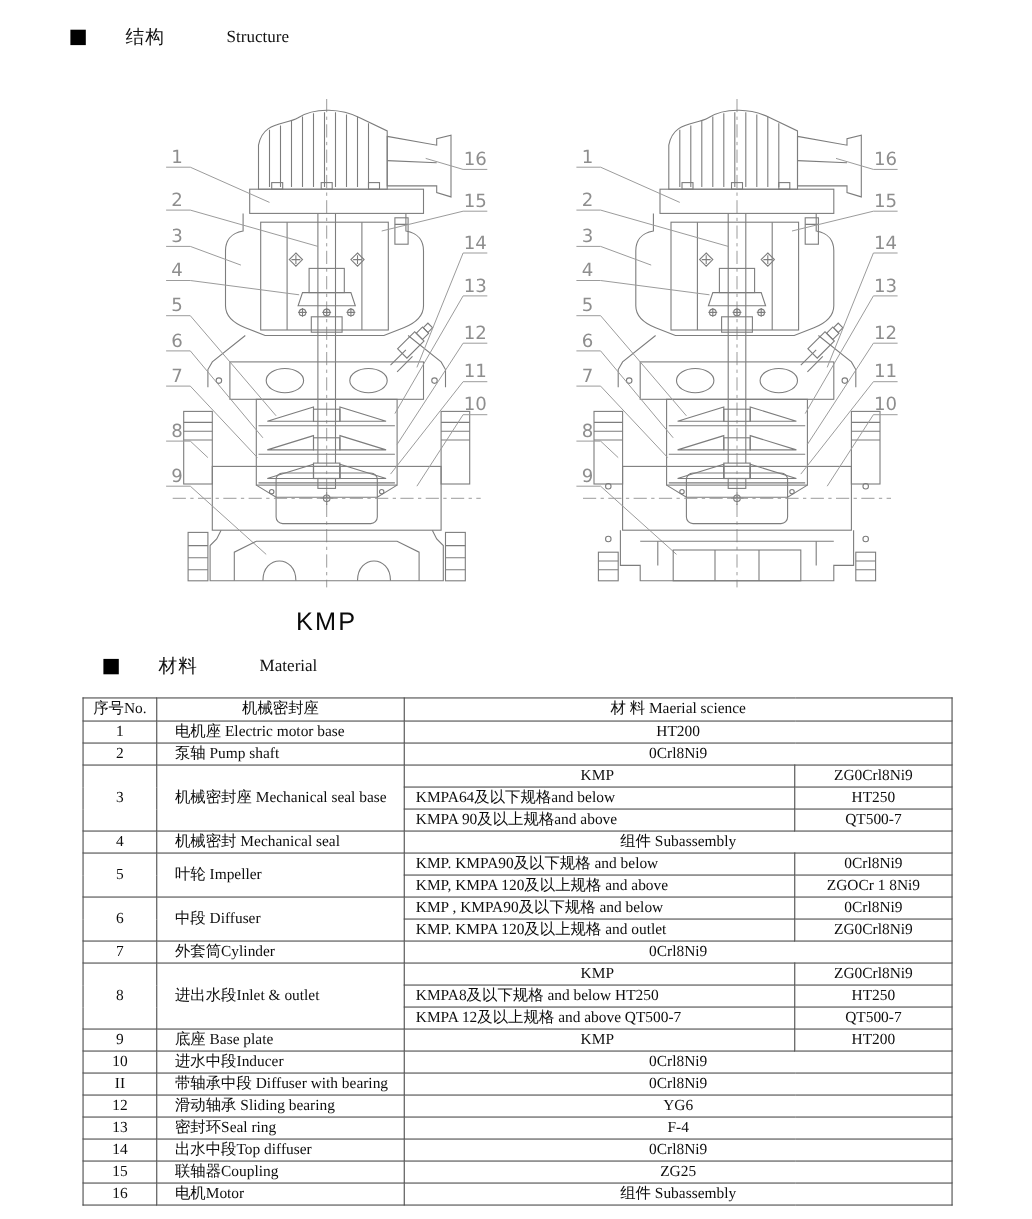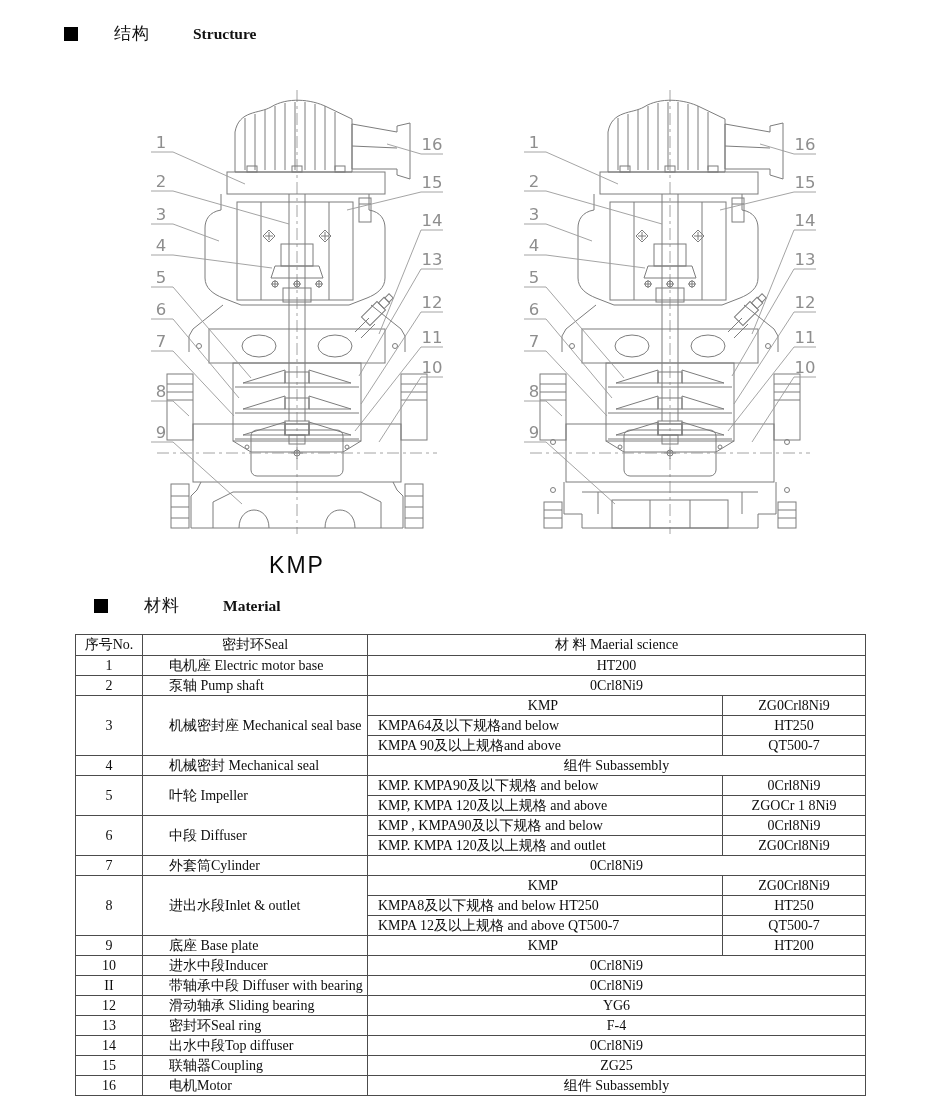--- a/index.html
+++ b/index.html
@@ -5,21 +5,21 @@
   html,body{margin:0;padding:0;background:#fff;}
   body{
     position:relative;width:938px;height:1108px;
     font-family:"Liberation Serif","DejaVu Serif",serif;color:#111;
     overflow:hidden;
   }
   
   .section-header{position:absolute;display:flex;align-items:center;gap:34px;}
   .section-header .sq{width:14px;height:14px;background:#000;margin-right:2px;flex:0 0 auto;}
   .section-header .cn{font-size:17px;letter-spacing:1px;}
-  .section-header .en{font-size:15.5px;margin-left:9px;font-weight:bold;}
+  .section-header .en{font-size:15.5px;margin-left:22px;}
   #hdr-structure{left:64px;top:22px;}
   #hdr-material{left:64px;top:594px;padding-left:30px;}
 
   
   .diagram{position:absolute;width:300px;}
   #diagram-kmp{left:147px;top:86px;}
   #diagram-kmpa{left:520px;top:86px;}
   .diagram svg{display:block;}
   .diagram-label{
     text-align:center;margin-top:14px;
@@ -37,21 +37,21 @@
   
   .mt{
     position:absolute;left:75px;top:634px;width:790px;
     border-collapse:collapse;table-layout:fixed;
     font-family:"Liberation Serif","DejaVu Serif",serif;
     font-size:14px;line-height:1.12;color:#0d0d0d;
   }
   .mt td{border:1px solid #4c4c4c;height:19px;padding:0 4px;white-space:nowrap;overflow:visible;}
   .mt tr.hd td{height:20px;text-align:center;margin-top:12px;}
   .mt td.no{text-align:center;}
-  .mt td.name{padding-left:26px;}
+  .mt td.name{padding-left:16px;}
   .mt td.mat{text-align:center;}
   .mt td.spec{padding-left:10px;}
   .mt td.spec.center{text-align:center;padding-left:0;}
 </style>
 </head>
 <body>
 
 <div class="section-header" id="hdr-structure">
   <span class="sq"></span>
   <span class="cn">结构</span>
@@ -263,21 +263,21 @@
 <table class="mt">
   <colgroup>
       <col style="width:67px">
       <col style="width:225px">
       <col style="width:355px">
       <col style="width:143px">
     </colgroup>
   <tbody>
       <tr class="hd">
     <td>序号No.</td>
-    <td>密封环Seal</td>
+    <td>机械密封座</td>
     <td colspan="2">材 料  Maerial science</td>
   </tr>
 
   <tr>
     <td class="no">1</td>
     <td class="name">电机座  Electric motor base</td>
     <td class="mat" colspan="2">HT200</td>
   </tr>
 
   <tr>

